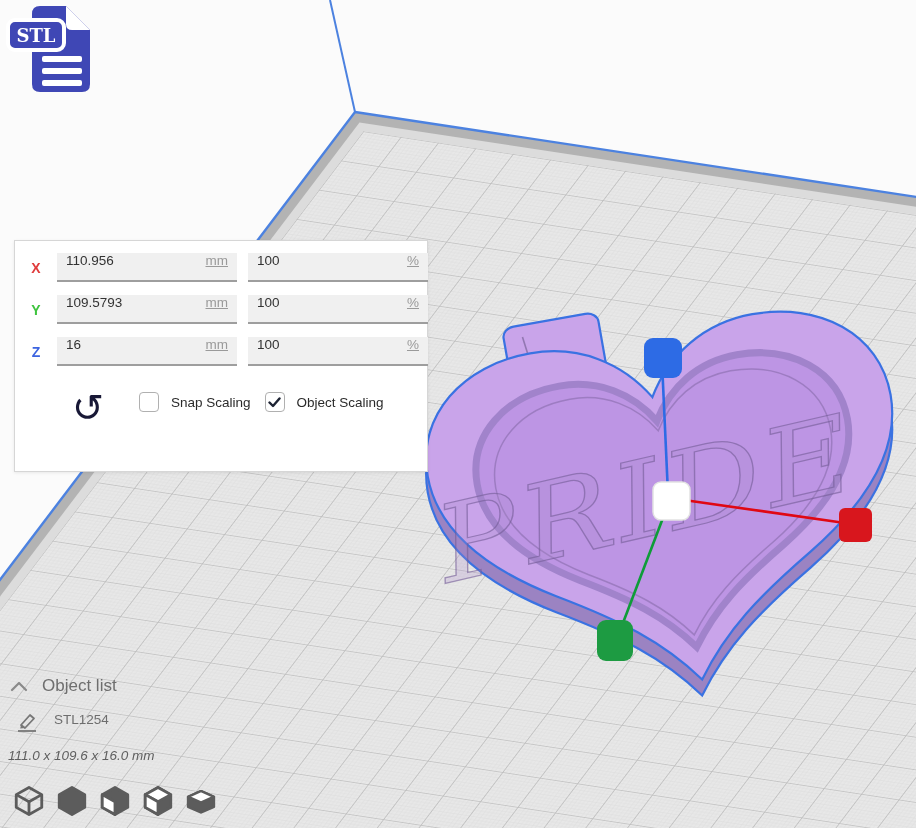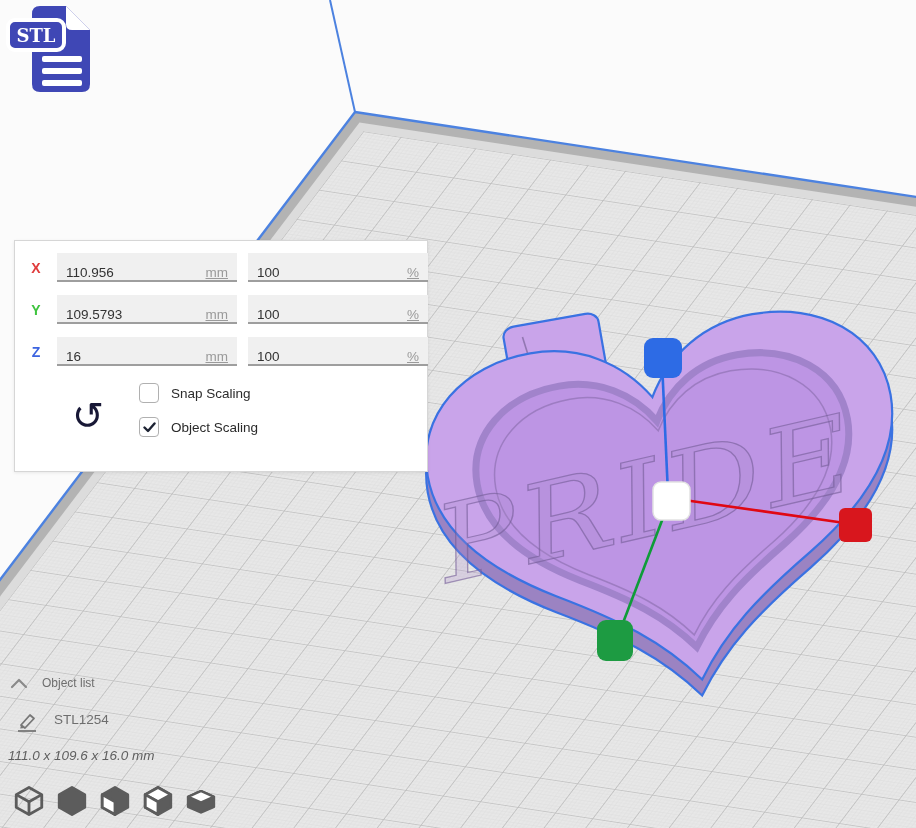--- a/index.html
+++ b/index.html
@@ -22,47 +22,47 @@
     position:absolute;left:14px;top:240px;width:414px;height:232px;
     background:#ffffff;border:1px solid #d6d6d6;box-sizing:border-box;
     box-shadow:0 1px 3px rgba(0,0,0,0.08);
   }
   .axis-row{
     display:grid;grid-template-columns:20px 180px 180px;gap:11px;
     align-items:center;margin:11px 11px 0 11px;height:31px;
   }
   .axis-label{font-size:14px;font-weight:bold;text-align:center;}
   .field{
-    position:relative;display:flex;align-items:flex-end;height:29px;
+    position:relative;display:flex;align-items:flex-start;height:29px;
     background:#f0f0f0;border-bottom:2px solid #9e9e9e;box-sizing:border-box;
   }
   .field input{
     flex:1;min-width:0;border:none;outline:none;background:transparent;
     font-family:"Liberation Sans",sans-serif;font-size:13.5px;color:#333;
     padding:0 4px 0 9px;
   }
   .unit{font-size:13.5px;color:#9a9a9a;padding-right:9px;white-space:nowrap;text-decoration:underline;}
   .options-row{display:flex;margin:16px 0 0 34px;}
   .reset-wrap{width:78px;display:flex;justify-content:center;align-items:center;}
   .reset-glyph{
     font-family:"DejaVu Sans",sans-serif;font-size:38px;line-height:38px;
     color:#181836;cursor:pointer;user-select:none;transform:translateY(6px);
   }
-  .checks{display:flex;flex-direction:column;gap:14px;margin-left:12px;}
+  .checks{display:flex;flex-direction:row;gap:14px;margin-left:12px;}
   .check-row{display:flex;align-items:center;gap:12px;}
   .checkbox{
     width:20px;height:20px;border:1px solid #b0b0b0;border-radius:4px;
     background:#fff;display:flex;align-items:center;justify-content:center;
     box-sizing:border-box;cursor:pointer;
   }
   .check-label{font-size:13.5px;color:#2b2b2b;}
 
   
   .olist-header{position:absolute;left:10px;top:676px;display:flex;align-items:center;gap:14px;}
-  .olist-title{font-size:12px;color:#6e6e6e;text-align:right;}
+  .olist-title{font-size:17px;color:#6e6e6e;text-align:right;}
   .olist-item{position:absolute;left:16px;top:712px;display:flex;gap:16px;}
   .olist-item-name{font-size:13.5px;color:#6e6e6e;}
   .olist-dims{position:absolute;left:8px;top:748px;font-size:13.5px;color:#5f5f5f;font-style:italic;}
   .view-toolbar{position:absolute;left:12px;top:784px;display:flex;gap:9px;}
   .view-icon{width:34px;height:34px;cursor:pointer;}
 </style>
 </head>
 <body>
 
 <svg id="scene" viewBox="0 0 916 828">

